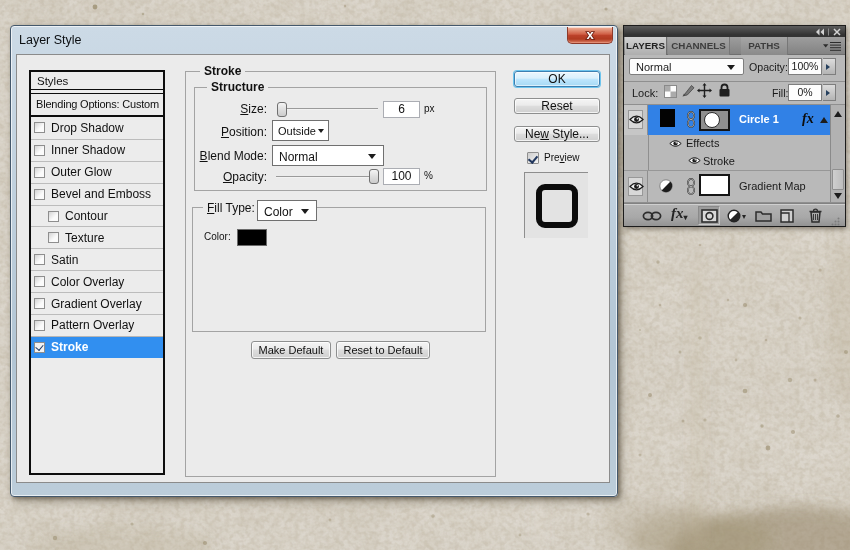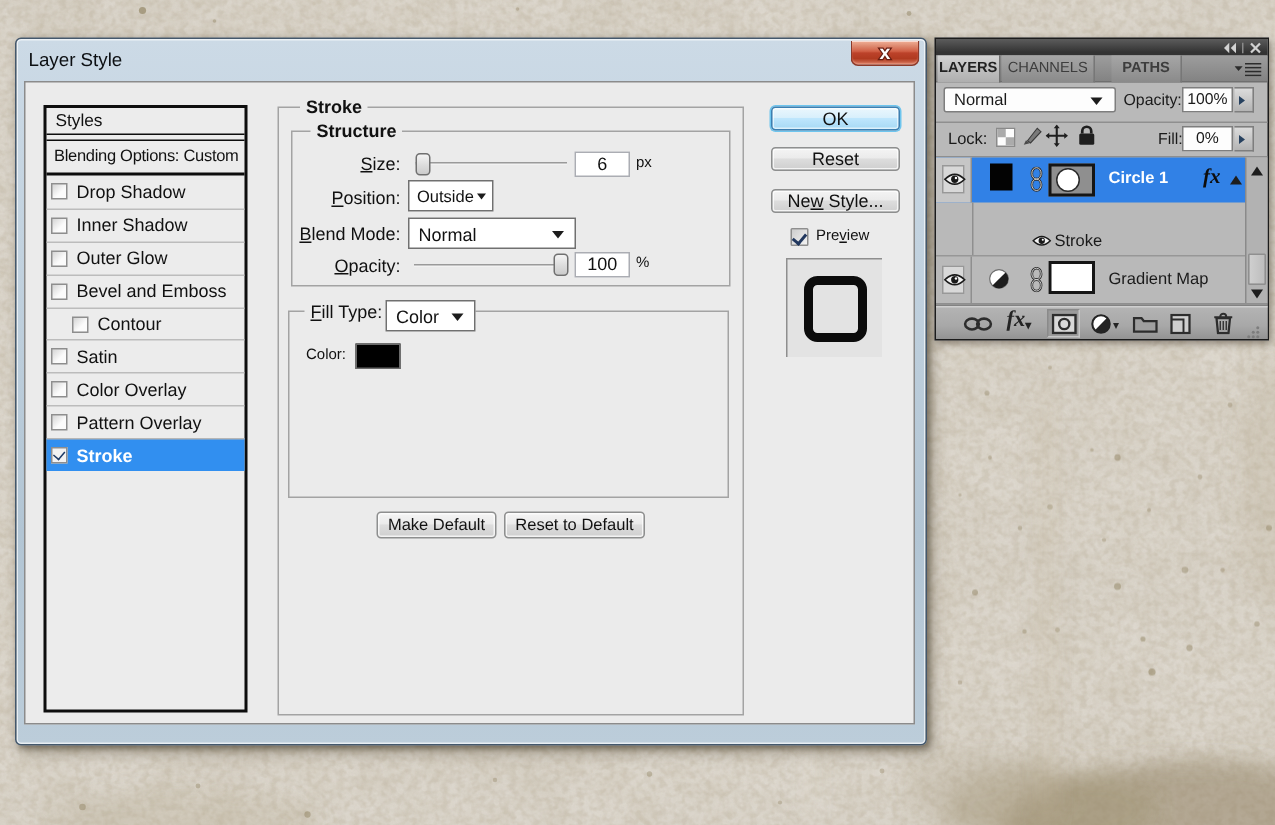--- a/index.html
+++ b/index.html
@@ -172,22 +172,24 @@
 
     <div class="abs" style="left:12px; top:15px; width:136px; height:405px; border:2px solid #0d0d0d; background:#ececec;">
       <div style="height:18px; border-bottom:1px solid #0d0d0d; font-size:11.5px; color:#111; padding:3px 0 0 6px;">Styles</div>
       <div style="height:4px; border-bottom:1px solid #0d0d0d;"></div>
       <div style="height:23px; border-bottom:2px solid #0d0d0d; font-size:11px; letter-spacing:-0.2px; white-space:nowrap; color:#111; padding:4px 0 0 5px;">Blending Options: Custom</div>
       <div class="item first"><i class="cbx"></i>Drop Shadow</div>
       <div class="item"><i class="cbx"></i>Inner Shadow</div>
       <div class="item"><i class="cbx"></i>Outer Glow</div>
       <div class="item"><i class="cbx"></i>Bevel and Emboss</div>
       <div class="item sub"><i class="cbx"></i>Contour</div>
+      <div class="item sub"><i class="cbx"></i>Texture</div>
       <div class="item"><i class="cbx"></i>Satin</div>
       <div class="item"><i class="cbx"></i>Color Overlay</div>
+      <div class="item"><i class="cbx"></i>Gradient Overlay</div>
       <div class="item"><i class="cbx"></i>Pattern Overlay</div>
       <div class="item sel"><i class="cbx checked"></i>Stroke</div>
     </div>
 
     <div class="gbox" style="left:168px; top:16px; width:311px; height:406px;"></div>
     <div class="glabel" style="left:183px; top:9px;">Stroke</div>
 
     <div class="gbox" style="left:177px; top:32px; width:293px; height:104px;"></div>
     <div class="glabel" style="left:190px; top:25px;">Structure</div>
 
@@ -246,21 +248,21 @@
     <svg class="abs" style="right:3px; top:2px;" width="27" height="8" viewBox="0 0 27 8">
       <path d="M4.5 0.5 L1 4 L4.5 7.5 Z" fill="#d2d2d2"></path>
         <path d="M9 0.5 L5.5 4 L9 7.5 Z" fill="#d2d2d2"></path>
       <rect x="13" y="0.5" width="1" height="7" fill="#8a8a8a"></rect>
       <path d="M19 1 L25 7 M25 1 L19 7" stroke="#d2d2d2" stroke-width="1.5"></path>
     </svg>
   </div>
 
   <div class="abs" style="left:0; top:11px; width:221px; height:18px; background:linear-gradient(180deg,#9d9d9d,#838383); border-bottom:1px solid #6f6f6f;">
     <div class="abs" style="left:1px; top:0; width:42px; height:18px; background:linear-gradient(180deg,#d2d2d2,#aeaeae); border-right:1px solid #6f6f6f; font-weight:bold; font-size:9.8px; color:#222; text-align:center; line-height:18px;">LAYERS</div>
-    <div class="abs" style="left:44px; top:0; width:62px; height:18px; border-right:1px solid #777; font-weight:normal; font-size:9.8px; color:#3d3d3d; text-align:center; line-height:18px; background:linear-gradient(180deg,#a6a6a6,#8a8a8a);">CHANNELS</div>
+    <div class="abs" style="left:44px; top:0; width:62px; height:18px; border-right:1px solid #777; font-weight:bold; font-size:9.8px; color:#3d3d3d; text-align:center; line-height:18px; background:linear-gradient(180deg,#a6a6a6,#8a8a8a);">CHANNELS</div>
     <div class="abs" style="left:117px; top:0; width:47px; height:18px; border-right:1px solid #777; font-weight:bold; font-size:9.8px; color:#3d3d3d; text-align:center; line-height:18px; background:linear-gradient(180deg,#a6a6a6,#8a8a8a);">PATHS</div>
     <svg class="abs" style="right:4px; top:5px;" width="18" height="9" viewBox="0 0 18 9">
       <path d="M0 2.2 L5.4 2.2 L2.7 5.4 Z" fill="#2c2c2c"></path>
       <rect x="7" y="0" width="11" height="1" fill="#2c2c2c"></rect>
         <rect x="7" y="2.6" width="11" height="1" fill="#2c2c2c"></rect>
         <rect x="7" y="5.2" width="11" height="1" fill="#2c2c2c"></rect>
         <rect x="7" y="7.8" width="11" height="1" fill="#2c2c2c"></rect>
     </svg>
   </div>
 
@@ -319,20 +321,28 @@
         <ellipse cx="5" cy="12.2" rx="3.1" ry="3.8" fill="none" stroke="#dcdcdc" stroke-width="0.6"></ellipse>
       </svg>
     <div class="abs" style="left:75px; top:4px; width:31px; height:22px; background:#8f8f8f; border:2px solid #151515;">
       <div class="abs" style="left:3px; top:0.5px; width:16px; height:16px; background:#fff; border-radius:50%; border:1px solid #2a2a2a;"></div>
     </div>
     <div class="abs" style="left:115px; top:8px; color:#fff; font-weight:bold;">Circle 1</div>
     <div class="abs" style="left:178px; top:6px; font-family:'Liberation Serif',serif; font-style:italic; font-weight:bold; font-size:14px; color:#0d0d0d;">fx</div>
     <i class="abs" style="left:196px; top:12px; width:0; height:0; border-left:4.5px solid transparent; border-right:4.5px solid transparent; border-bottom:6px solid #1d1d1d;"></i>
   </div>
   <div class="abs" style="left:24px; top:109px; width:1px; height:35px; background:#8f8f8f;"></div>
+  <div class="abs" style="left:24px; top:109px; width:182px; height:17px;">
+    <svg class="abs" style="left:21px; top:4px;" width="13" height="9" viewBox="0 0 13 9">
+        <path d="M0.8 4.5 Q6.5 -1.2 12.2 4.5 Q6.5 10.2 0.8 4.5 Z" fill="#f2f2f2" stroke="#1a1a1a" stroke-width="1"></path>
+        <circle cx="6.5" cy="4.5" r="2.1" fill="#1a1a1a"></circle>
+        <circle cx="7.2" cy="3.8" r="0.7" fill="#fff"></circle>
+      </svg>
+    <span class="abs" style="left:38px; top:2px;">Effects</span>
+  </div>
   <div class="abs" style="left:24px; top:126px; width:182px; height:18px;">
     <svg class="abs" style="left:40px; top:4px;" width="13" height="9" viewBox="0 0 13 9">
         <path d="M0.8 4.5 Q6.5 -1.2 12.2 4.5 Q6.5 10.2 0.8 4.5 Z" fill="#f2f2f2" stroke="#1a1a1a" stroke-width="1"></path>
         <circle cx="6.5" cy="4.5" r="2.1" fill="#1a1a1a"></circle>
         <circle cx="7.2" cy="3.8" r="0.7" fill="#fff"></circle>
       </svg>
     <span class="abs" style="left:55px; top:3px;">Stroke</span>
   </div>
   <div class="abs" style="left:0; top:144px; width:206px; height:1px; background:#979797;"></div>
   <div class="abs" style="left:0; top:145px; width:206px; height:31px;">

